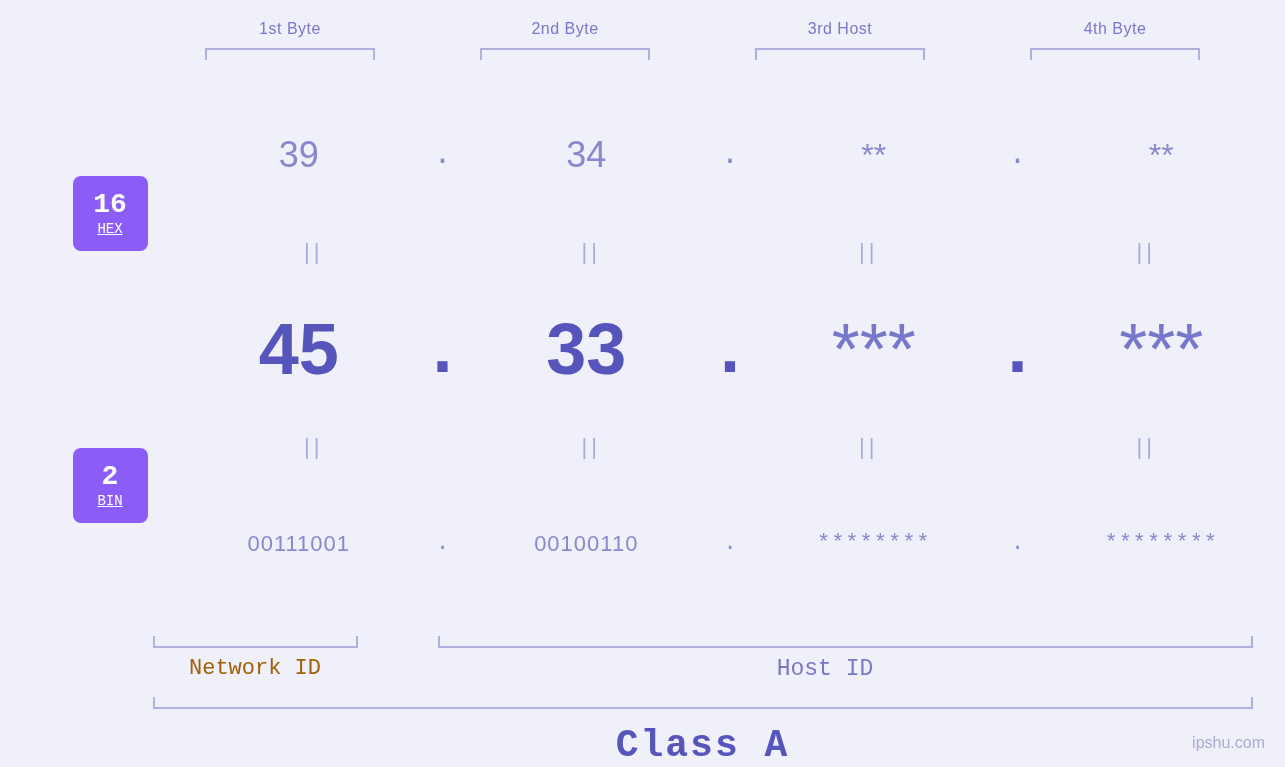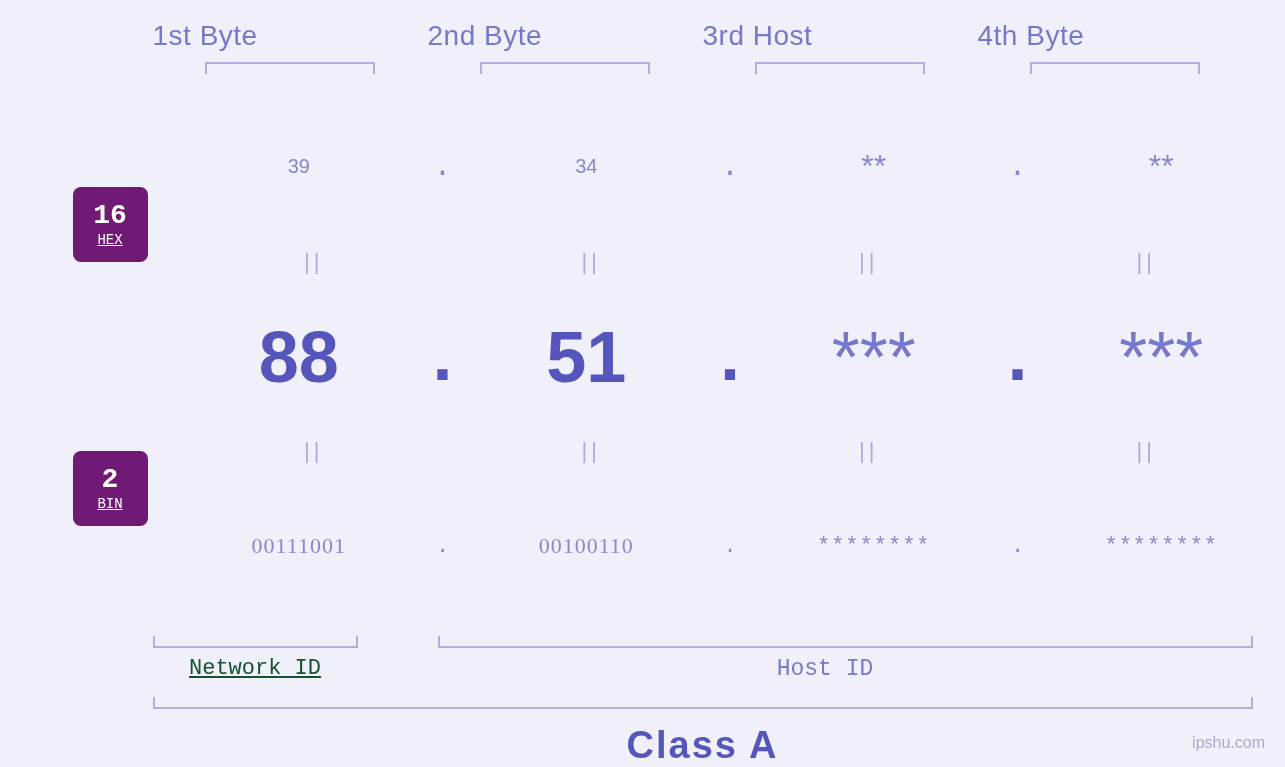--- a/index.html
+++ b/index.html
@@ -26,23 +26,23 @@
     
     .byte-headers {
       display: flex;
       width: 1100px;
       margin-left: 120px;
       margin-bottom: 10px;
     }
 
     .byte-header {
       flex: 1;
-      text-align: left;
+      text-align: center;
       color: #7878c8;
-      font-size: 28px;
+      font-size: 16px;
       font-family: Arial, sans-serif;
       font-weight: normal;
       letter-spacing: 0.5px;
     }
 
     
     .bracket-row {
       display: flex;
       width: 1100px;
       margin-left: 120px;
@@ -85,21 +85,21 @@
       justify-content: space-around;
       align-items: center;
       width: 130px;
       padding-top: 10px;
       padding-bottom: 10px;
     }
 
     .badge {
       width: 75px;
       height: 75px;
-      background: #701a75;
+      background: #8b5cf6;
       border-radius: 8px;
       display: flex;
       flex-direction: column;
       align-items: center;
       justify-content: center;
       color: white;
     }
 
     .badge-num {
       font-size: 28px;
@@ -143,21 +143,21 @@
       display: flex;
       align-items: center;
       justify-content: center;
       font-size: 28px;
       color: #8080c8;
       flex-shrink: 0;
     }
 
     
     .hex-value {
-      font-size: 20px;
+      font-size: 36px;
       color: #8888cc;
       font-family: Arial, sans-serif;
     }
 
     .hex-hidden {
       font-size: 32px;
       color: #8888cc;
       font-family: Arial, sans-serif;
     }
 
@@ -202,21 +202,21 @@
     .dec-hidden {
       font-size: 72px;
       color: #7777cc;
       font-family: Arial, sans-serif;
     }
 
     
     .bin-value {
       font-size: 22px;
       color: #8888cc;
-      font-family: Liberation Serif, serif;
+      font-family: Liberation Sans, sans-serif;
       letter-spacing: 1px;
     }
 
     .bin-hidden {
       font-size: 22px;
       color: #8888cc;
       letter-spacing: 1px;
     }
 
     
@@ -254,24 +254,23 @@
 
     .id-labels {
       display: flex;
       width: 100%;
       margin-bottom: 15px;
     }
 
     .network-label {
       width: 205px;
       text-align: center;
-      color: #14532d;
+      color: #a16207;
       font-size: 22px;
       font-family: 'Courier New', Courier, monospace;
-      text-decoration: underline;
     }
 
     .host-label {
       flex: 1;
       text-align: center;
       color: #7878c8;
       font-size: 23px;
       font-family: 'Courier New', Courier, monospace;
     }
 
@@ -280,21 +279,21 @@
       border: 2px solid #b0b0e0;
       border-top: none;
       height: 12px;
       margin-bottom: 15px;
     }
 
     .class-label {
       text-align: center;
       color: #5555bb;
       font-size: 38px;
-      font-family: Liberation Sans, sans-serif;
+      font-family: Liberation Mono, monospace;
       font-weight: bold;
       letter-spacing: 2px;
     }
 
     .watermark {
       position: absolute;
       bottom: 15px;
       right: 20px;
       color: #aaaacc;
       font-size: 16px;
@@ -367,25 +366,25 @@
 
       <div class="equals-row">
         <div class="eq-cell">||</div>
         <div class="eq-cell">||</div>
         <div class="eq-cell">||</div>
         <div class="eq-cell">||</div>
       </div>
 
       <div class="value-row">
         <div class="cell">
-          <span class="dec-value">88</span>
+          <span class="dec-value">45</span>
         </div>
         <div class="dec-separator">.</div>
         <div class="cell">
-          <span class="dec-value">51</span>
+          <span class="dec-value">33</span>
         </div>
         <div class="dec-separator">.</div>
         <div class="cell">
           <span class="dec-hidden">***</span>
         </div>
         <div class="dec-separator">.</div>
         <div class="cell">
           <span class="dec-hidden">***</span>
         </div>
       </div>

